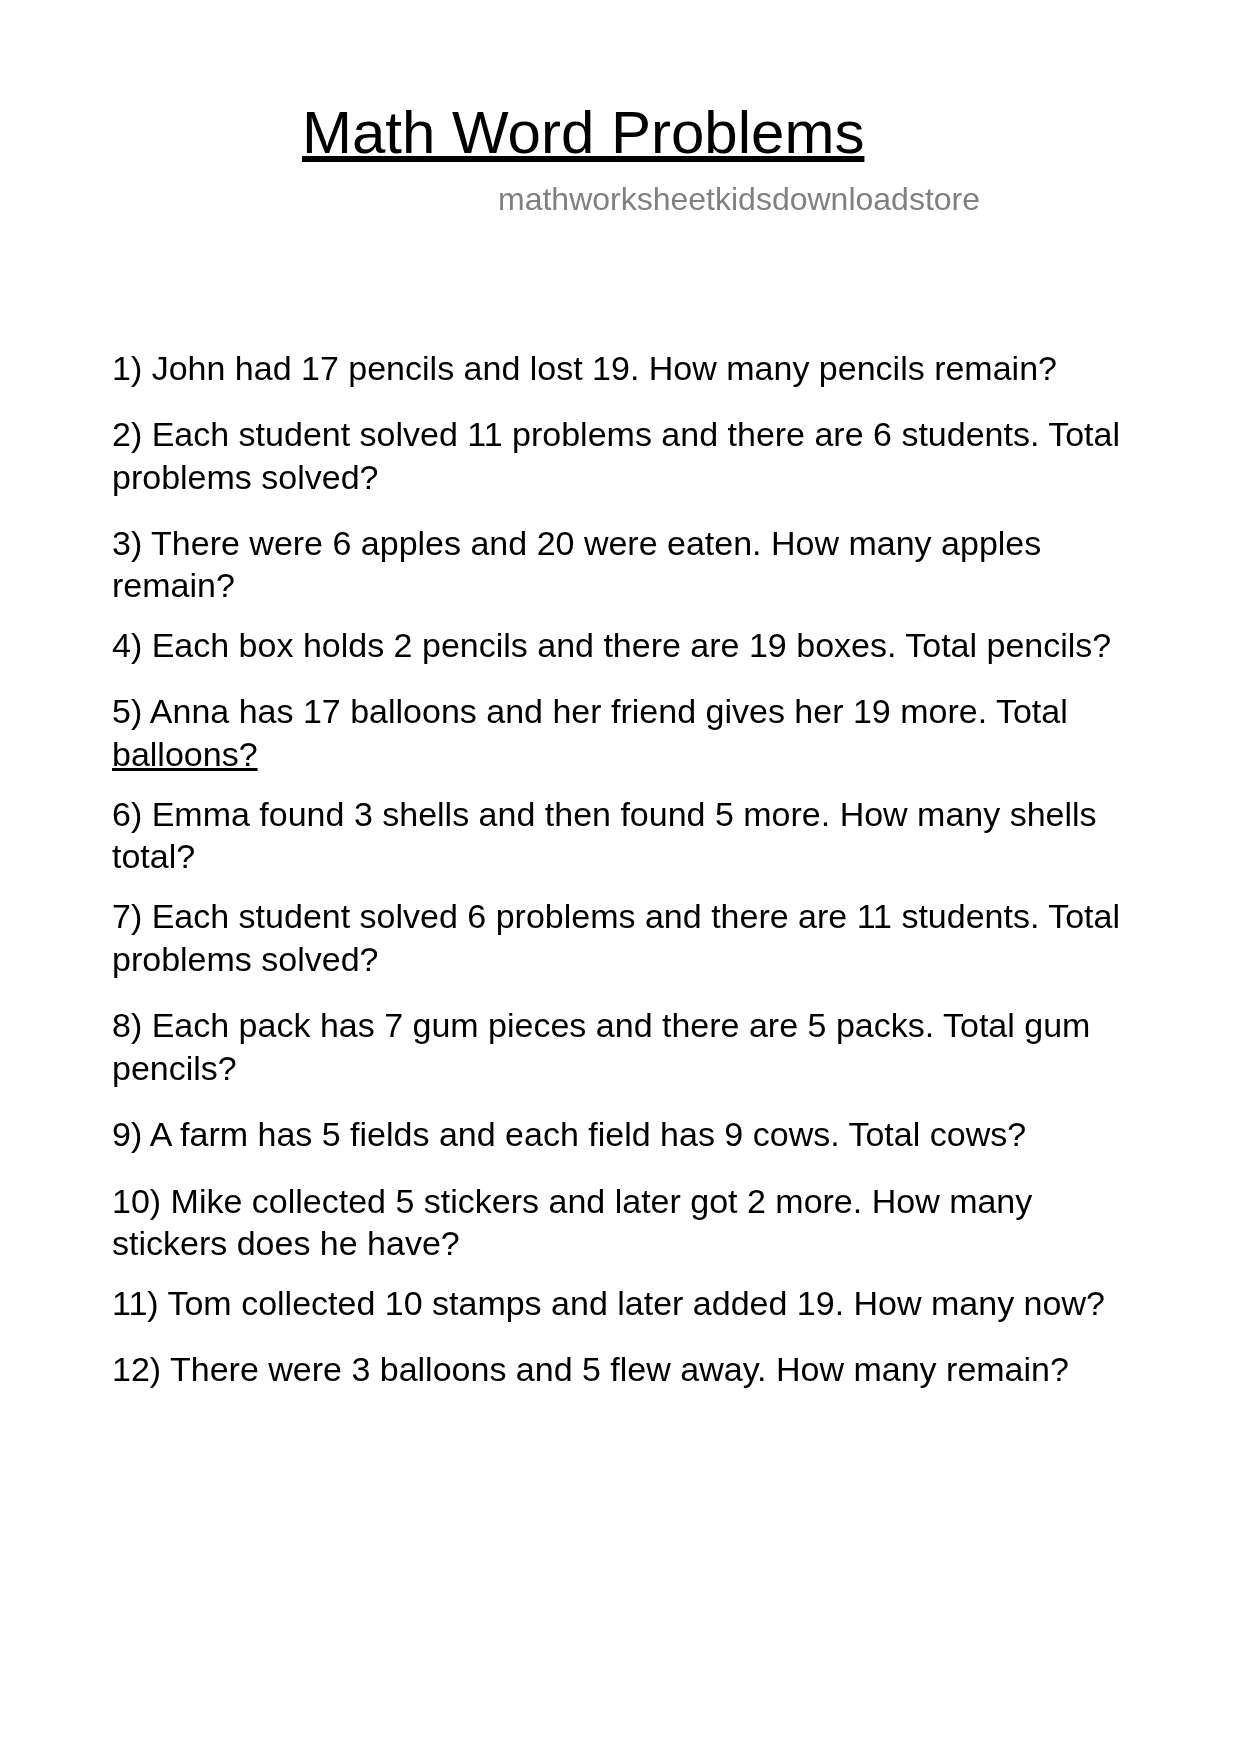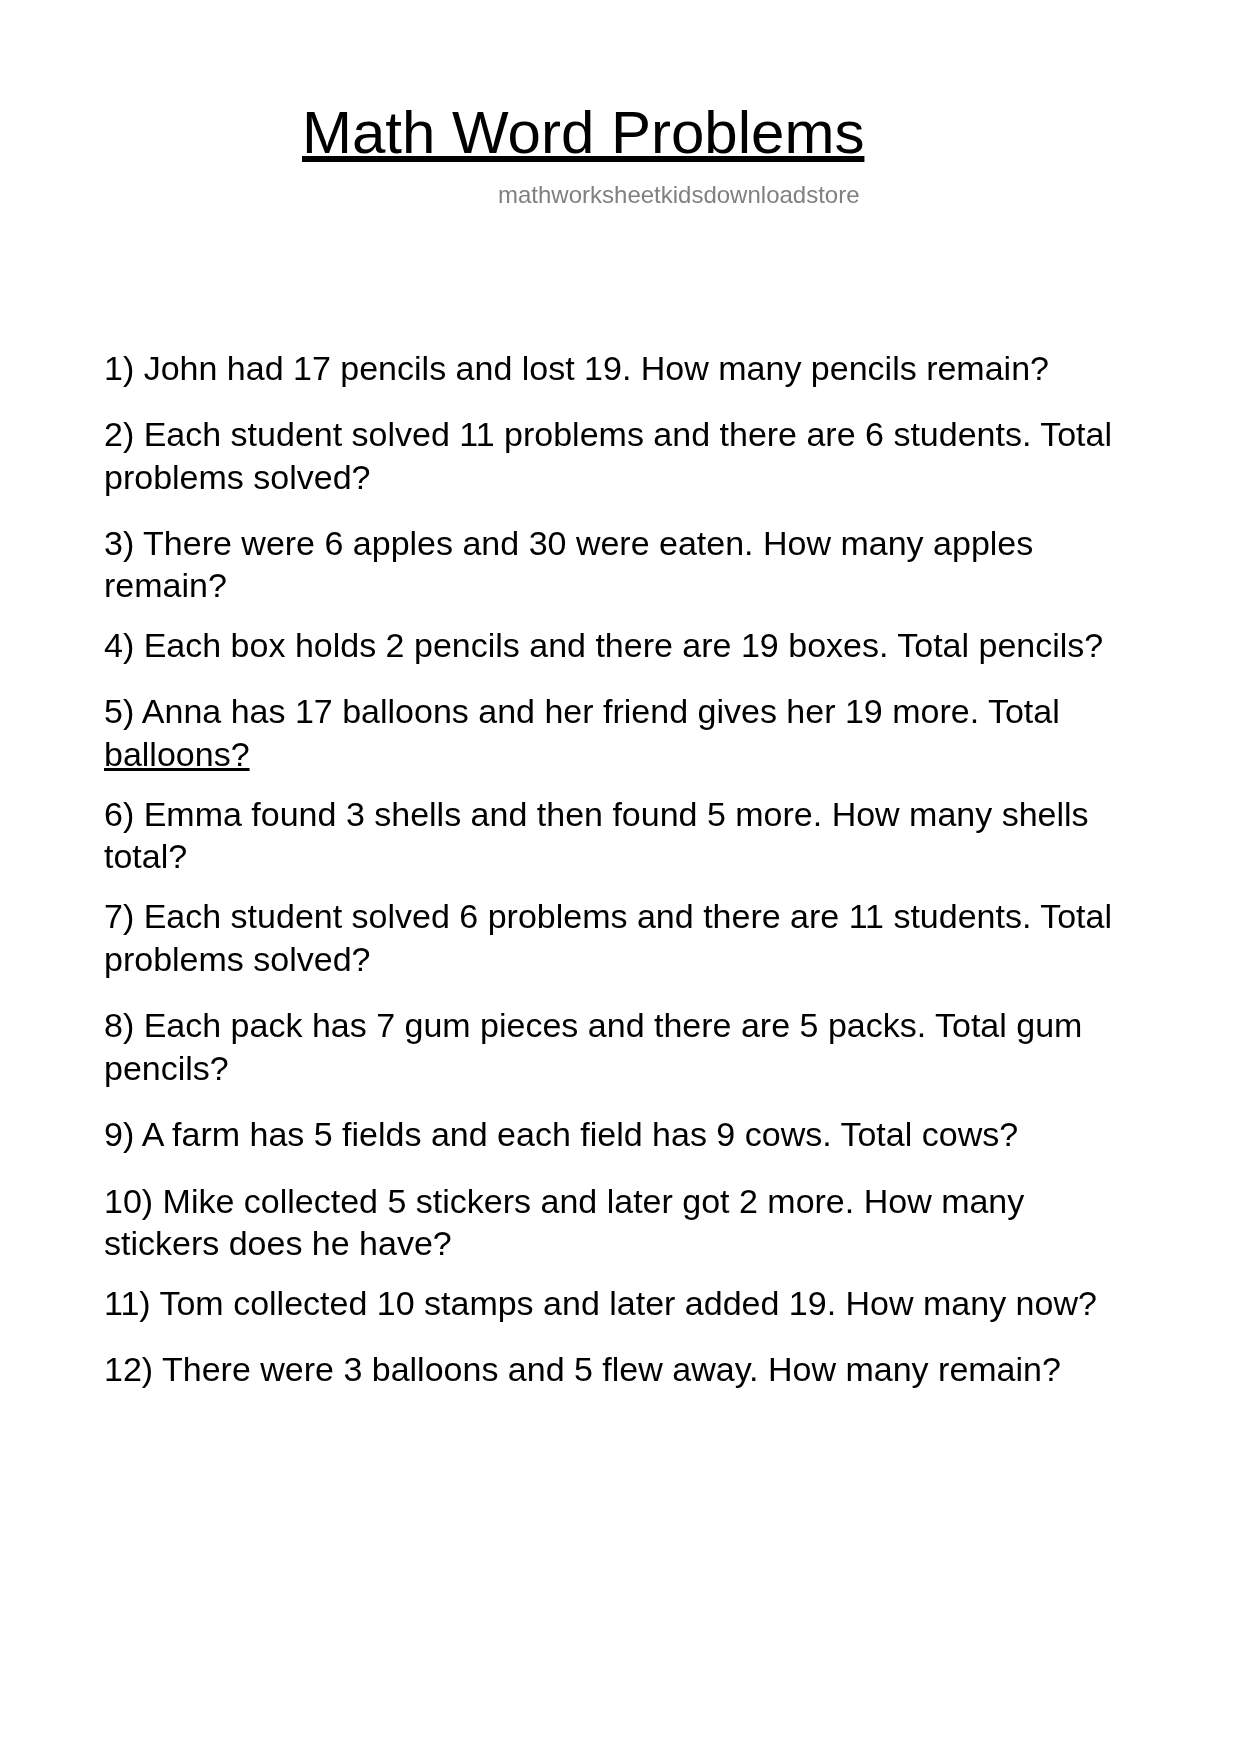--- a/index.html
+++ b/index.html
@@ -19,49 +19,49 @@
       position: absolute;
       white-space: nowrap;
       line-height: 1;
       margin: 0;
     }
     .title {
       font-size: 60px;
       font-weight: normal;
     }
     .subtitle {
-      font-size: 24px;
+      font-size: 32px;
       color: #808080;
       text-align: right;
     }
     .line {
       font-size: 34px;
     }
-    #problems { position: absolute; left: 4px; top: 0; width: 1004px; height: 1754px; }
+    #problems { position: absolute; left: 12px; top: 0; width: 1004px; height: 1754px; }
   </style>
 </head>
 <body>
 
 <h1 class="abs title" style="left:302px; top:103px;text-decoration:underline;">Math Word Problems</h1>
 
 <div class="abs subtitle" style="left:498px; top:183px;">mathworksheetkidsdownloadstore</div>
 
 <div id="problems">
 
   <div>
     <div class="abs line" style="left:100px; top:351px;">1) John had 17 pencils and lost 19. How many pencils remain?</div>
   </div>
 
   <div>
     <div class="abs line" style="left:100px; top:417px;">2) Each student solved 11 problems and there are 6 students. Total</div>
     <div class="abs line" style="left:100px; top:460px;">problems solved?</div>
   </div>
 
   <div>
-    <div class="abs line" style="left:100px; top:526px;">3) There were 6 apples and 30 were eaten. How many apples</div>
+    <div class="abs line" style="left:100px; top:526px;">3) There were 6 apples and 20 were eaten. How many apples</div>
     <div class="abs line" style="left:100px; top:568px;">remain?</div>
   </div>
 
   <div>
     <div class="abs line" style="left:100px; top:628px;">4) Each box holds 2 pencils and there are 19 boxes. Total pencils?</div>
   </div>
 
   <div>
     <div class="abs line" style="left:100px; top:694px;">5) Anna has 17 balloons and her friend gives her 19 more. Total</div>
     <div class="abs line" style="left:100px; top:737px;text-decoration:underline;">balloons?</div>

